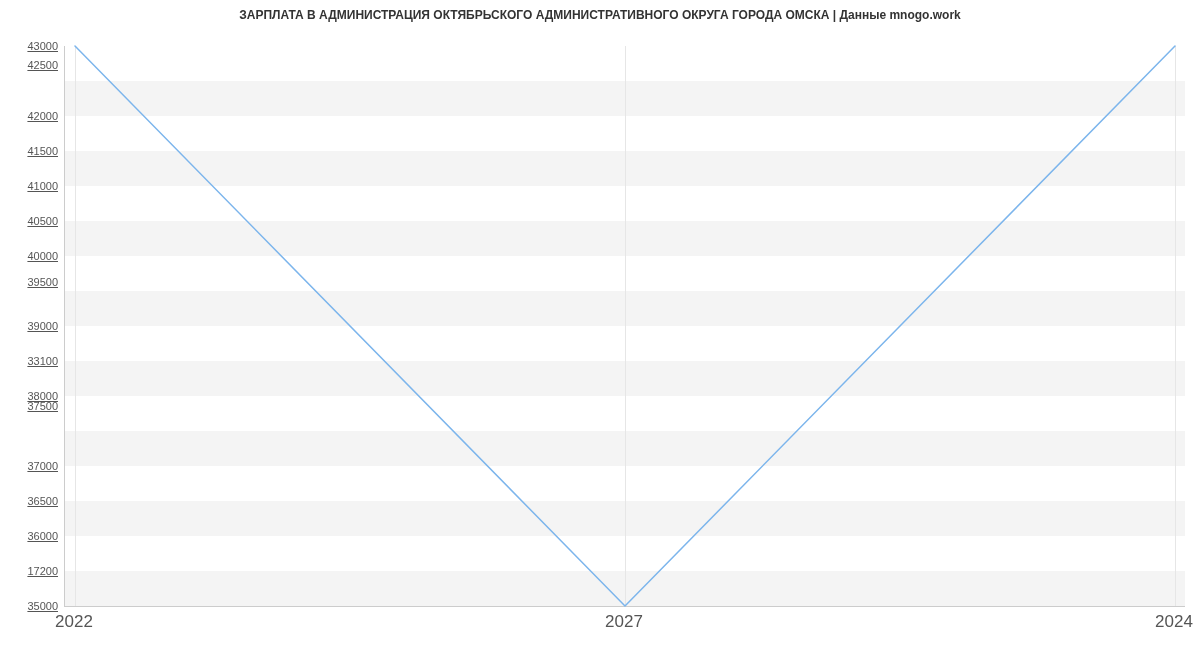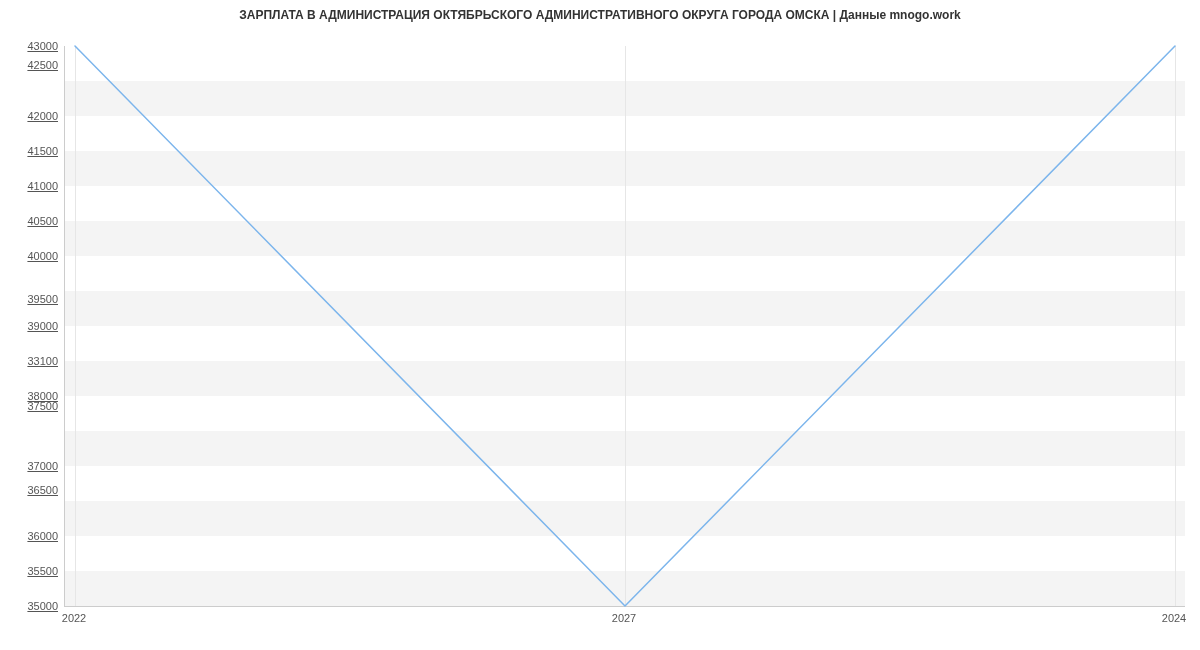--- a/index.html
+++ b/index.html
@@ -55,21 +55,21 @@
     width: 50px;
     text-align: right;
     font-size: 11px;
     color: #555555;
     transform: translateY(-50%);
     text-decoration: underline;
   }
   .x-tick-label {
     position: absolute;
     top: 612px;
-    font-size: 11px;
+    font-size: 17px;
     color: #555555;
     transform: translateX(-50%);
   }
   svg.line-layer {
     position: absolute;
     left: 0;
     top: 0;
     width: 100%;
     height: 100%;
     overflow: visible;
@@ -83,29 +83,29 @@
   }
 </style>
 </head>
 <body>
 
 <div class="chart-container">
 
   <div class="chart-title">ЗАРПЛАТА В АДМИНИСТРАЦИЯ ОКТЯБРЬСКОГО АДМИНИСТРАТИВНОГО ОКРУГА ГОРОДА ОМСКА | Данные mnogo.work</div>
 
   <div class="y-tick-label" style="top:606px">35000</div>
-  <div class="y-tick-label" style="top:571px">35500</div>
+  <div class="y-tick-label" style="top:571px">17200</div>
   <div class="y-tick-label" style="top:536px">36000</div>
-  <div class="y-tick-label" style="top:490px">36500</div>
+  <div class="y-tick-label" style="top:501px">36500</div>
   <div class="y-tick-label" style="top:466px">37000</div>
   <div class="y-tick-label" style="top:406px">37500</div>
   <div class="y-tick-label" style="top:396px">38000</div>
   <div class="y-tick-label" style="top:361px">33100</div>
   <div class="y-tick-label" style="top:326px">39000</div>
-  <div class="y-tick-label" style="top:299px">39500</div>
+  <div class="y-tick-label" style="top:282px">39500</div>
   <div class="y-tick-label" style="top:256px">40000</div>
   <div class="y-tick-label" style="top:221px">40500</div>
   <div class="y-tick-label" style="top:186px">41000</div>
   <div class="y-tick-label" style="top:151px">41500</div>
   <div class="y-tick-label" style="top:116px">42000</div>
   <div class="y-tick-label" style="top:65px">42500</div>
   <div class="y-tick-label" style="top:46px">43000</div>
 
   <div class="x-tick-label" style="left:74px">2022</div>
   <div class="x-tick-label" style="left:624px">2027</div>

